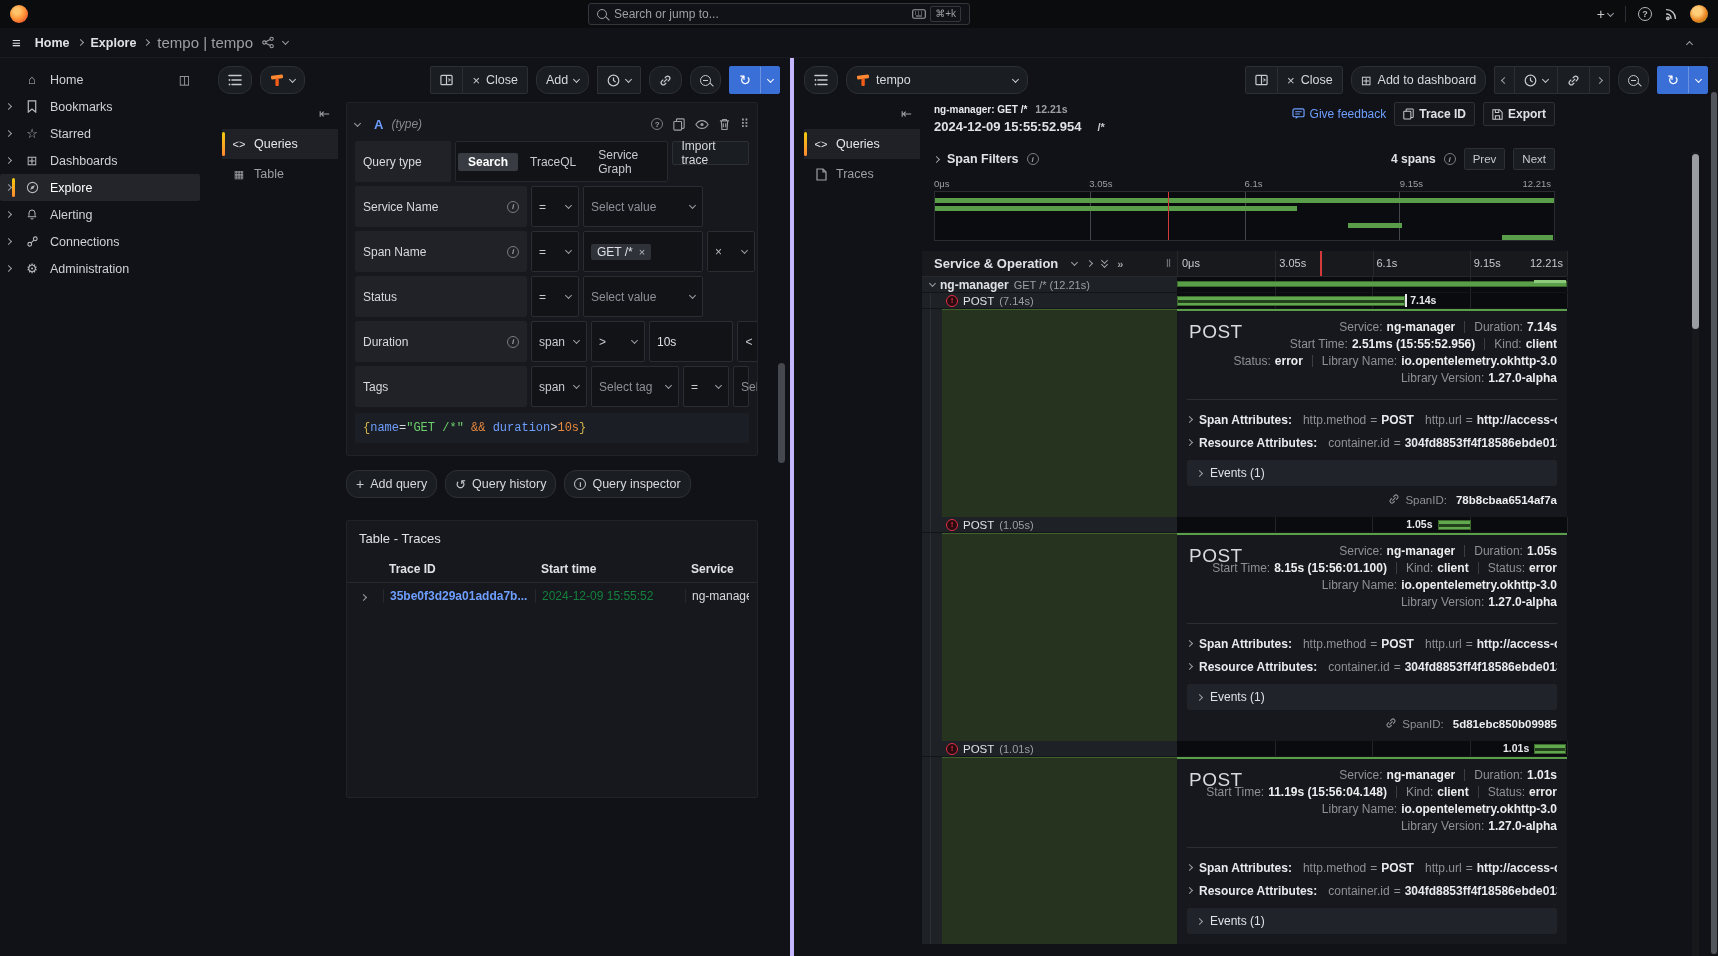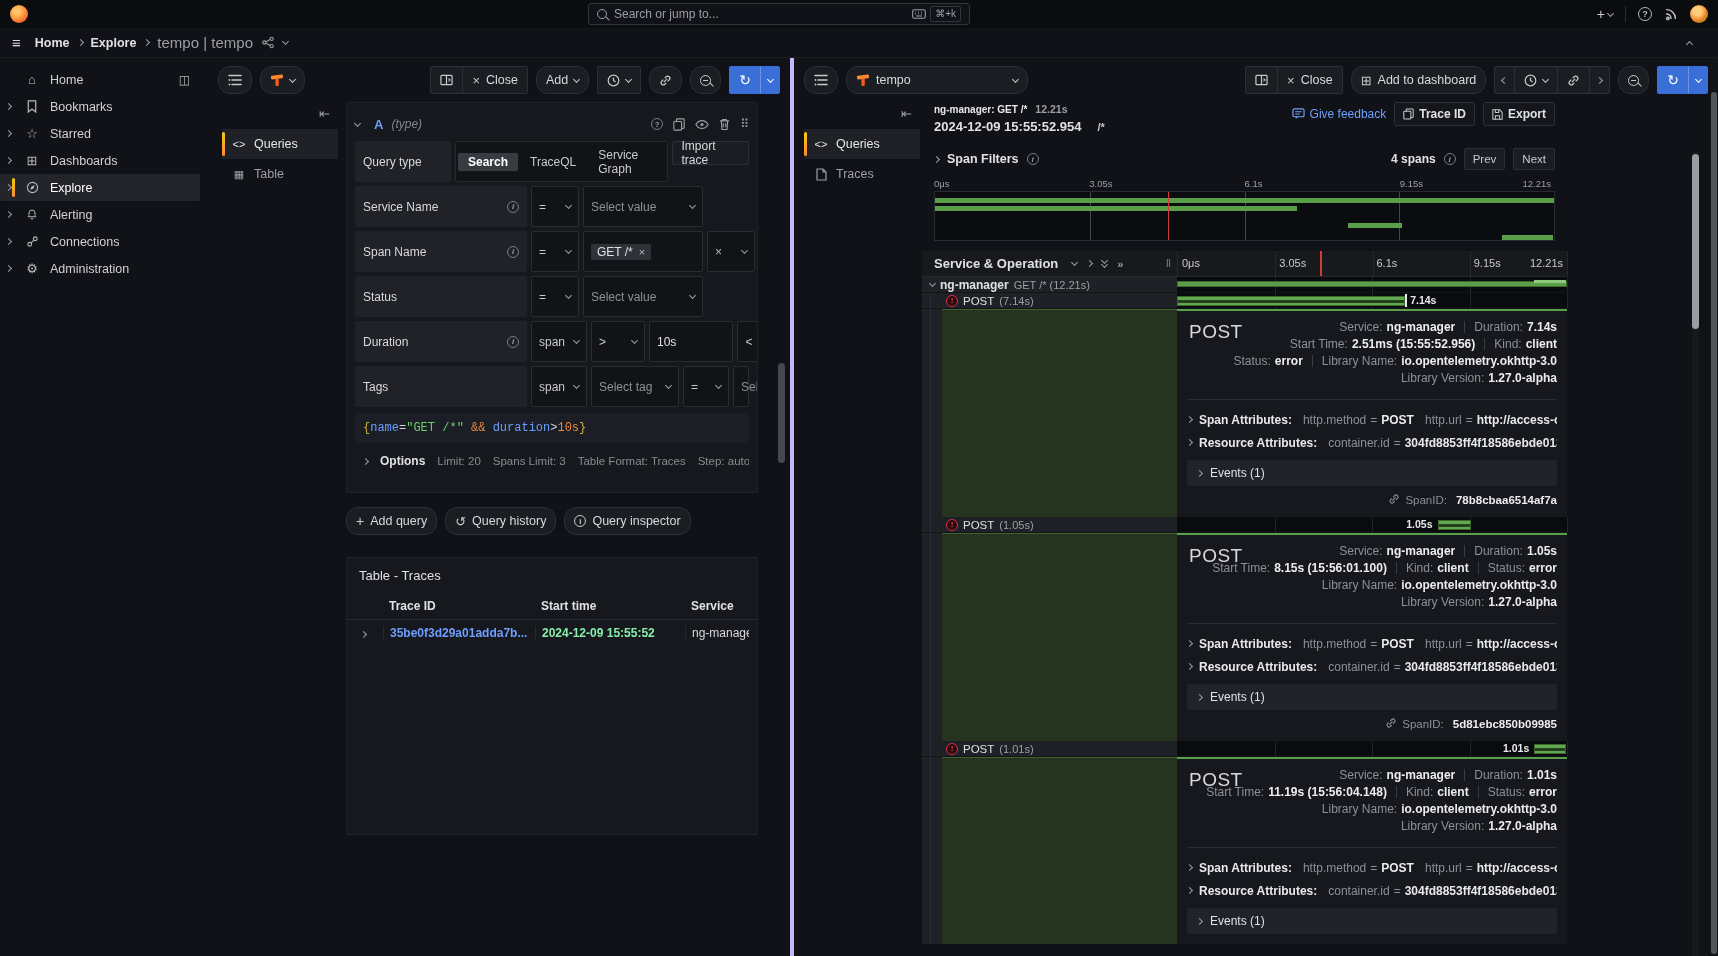--- a/index.html
+++ b/index.html
@@ -531,30 +531,20 @@
               </div>
             <div class="qctrl" style="flex:1;min-width:0">
                 <span class="muted">Select va</span>
               </div>
           </div>
 
           <div class="codebox">
             <span class="tk-brace">{</span><span class="tk-field">name</span><span class="tk-op">=</span><span class="tk-str">"GET /*"</span><span> </span><span class="tk-and">&amp;&amp;</span><span> </span><span class="tk-field">duration</span><span class="tk-op">&gt;</span><span class="tk-num">10s</span><span class="tk-brace">}</span>
           </div>
 
-          <div class="optrow">
-            <span class="cr"></span>
-            <span class="opt-label">Options</span>
-            <span id="opt-items" style="display:flex;gap:12px">
-                <span>Limit: 20</span>
-                <span>Spans Limit: 3</span>
-                <span>Table Format: Traces</span>
-                <span>Step: auto</span>
-              </span>
-          </div>
         </div>
 
         <div class="qbuttons">
           <span class="btn">
               <span style="font-size:14px;color:#c7c9cd">+</span>
               <span>Add query</span>
             </span>
           <span class="btn">
               <span style="font-size:13px;color:#c7c9cd">↺</span>
               <span>Query history</span>
@@ -570,21 +560,21 @@
           <div class="ttable">
             <div class="trow head">
               <span class="tcell tc0"></span>
               <span class="tcell tc1">Trace ID</span>
               <span class="tcell tc2">Start time</span>
               <span class="tcell tc3">Service</span>
             </div>
             <div class="trow body">
               <span class="tcell tc0"><span class="cr"></span></span>
               <span class="tcell tc1 tlink">35be0f3d29a01adda7b...</span>
-              <span class="tcell tc2" style="color:#86efac;font-weight:bold">2024-12-09 15:55:52</span>
+              <span class="tcell tc2" style="color:#15803d;font-weight:normal">2024-12-09 15:55:52</span>
               <span class="tcell tc3" style="color:#d8d9de">ng-manager</span>
             </div>
           </div>
         </div>
       </div>
     </div>
     <div class="lscroll"></div>
   </div>
 
   <div class="pane right">

